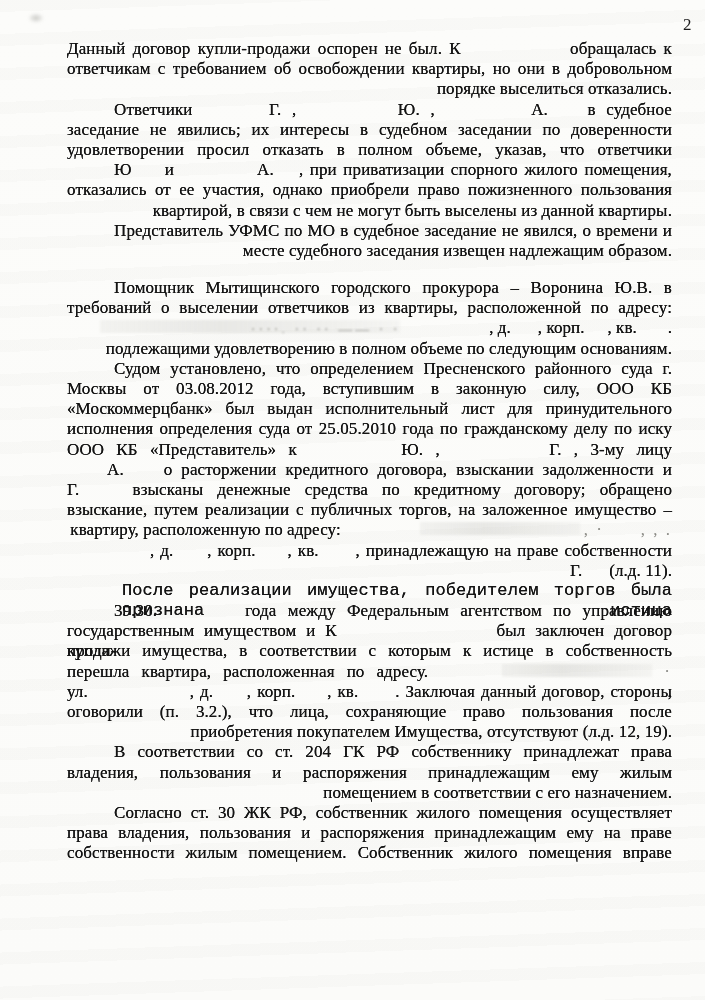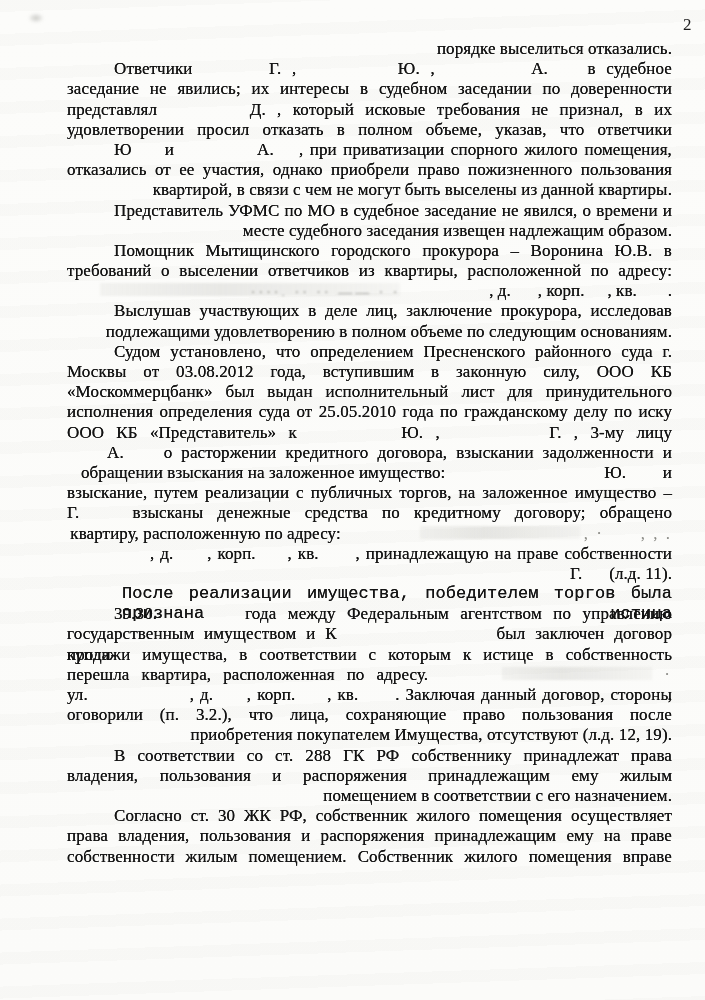--- a/index.html
+++ b/index.html
@@ -53,55 +53,54 @@
     filter:blur(1.5px);
   }
 </style>
 </head>
 <body>
 
 <div class="page">
   <div class="smudge"></div>
   <div class="page-number">2</div>
   <div class="content">
+      <div class="line j"><span class="seg">Данный договор купли-продажи оспорен не был. К</span> <span class="gap" style="width: 95px;"></span> <span class="seg">обращалась к</span> </div>
+      <div class="line j"><span class="seg">ответчикам с требованием об освобождении квартиры, но они в добровольном</span> </div>
       <div class="line"><span class="seg">порядке выселиться отказались.</span> </div>
       <div class="line j" style="padding-left: 47px;"><span class="seg">Ответчики</span> <span class="gap" style="width: 55px;"></span> <span class="seg">Г. ,</span> <span class="gap" style="width: 80px;"></span> <span class="seg">Ю. ,</span> <span class="gap" style="width: 75px;"></span> <span class="seg">А.</span> <span class="gap" style="width: 18px;"></span> <span class="seg">в судебное</span> </div>
       <div class="line j"><span class="seg">заседание не явились; их интересы в судебном заседании по доверенности</span> </div>
-      <div class="line j"><span class="seg">представлял</span> <span class="gap" style="width: 70px;"></span> <span class="seg">Д. , который исковые требования не признал, в их</span> </div>
       <div class="line j"><span class="seg">удовлетворении просил отказать в полном объеме, указав, что ответчики</span> </div>
       <div class="line j" style="padding-left: 47px;"><span class="seg">Ю</span> <span class="gap" style="width: 20px;"></span> <span class="seg">и</span> <span class="gap" style="width: 70px;"></span> <span class="seg">А.</span> <span class="gap" style="width: 12px;"></span> <span class="seg">, при приватизации спорного жилого помещения,</span> </div>
       <div class="line j"><span class="seg">отказались от ее участия, однако приобрели право пожизненного пользования</span> </div>
       <div class="line"><span class="seg">квартирой, в связи с чем не могут быть выселены из данной квартиры.</span> </div>
       <div class="line j" style="padding-left: 47px;"><span class="seg">Представитель УФМС по МО в судебное заседание не явился, о времени и</span> </div>
       <div class="line"><span class="seg">месте судебного заседания извещен надлежащим образом.</span> </div>
-      <div class="line j" style="padding-left: 47px;"><span class="seg">Помощник Мытищинского городского прокурора – Воронина Ю.В. в</span> </div>
+      <div class="line j" style="padding-left: 47px; margin-top: 17px;"><span class="seg">Помощник Мытищинского городского прокурора – Воронина Ю.В. в</span> </div>
       <div class="line j"><span class="seg">требований о выселении ответчиков из квартиры, расположенной по адресу:</span> </div>
       <div class="line"><span class="blur" style="width: 300px;">····,  ·· ··  ——    ·    ·</span> <span class="gap" style="width: 80px;"></span> <span class="seg">, д.</span> <span class="gap" style="width: 18px;"></span> <span class="seg">, корп.</span> <span class="gap" style="width: 14px;"></span> <span class="seg">, кв.</span> <span class="gap" style="width: 22px;"></span> <span class="seg">.</span> </div>
-      <div class="line j" style="padding-left: 47px;"><span class="seg">Выслушав участвующих в деле лиц, заключение прокурора, исследовав</span> </div>
       <div class="line"><span class="seg">подлежащими удовлетворению в полном объеме  по следующим основаниям.</span> </div>
       <div class="line j" style="padding-left: 47px;"><span class="seg">Судом установлено, что определением Пресненского районного суда г.</span> </div>
       <div class="line j"><span class="seg">Москвы от 03.08.2012 года, вступившим в законную силу, ООО КБ</span> </div>
       <div class="line j"><span class="seg">«Москоммерцбанк» был выдан исполнительный лист для принудительного</span> </div>
       <div class="line j"><span class="seg">исполнения определения суда от 25.05.2010 года по гражданскому делу по иску</span> </div>
       <div class="line j"><span class="seg">ООО КБ «Представитель» к</span> <span class="gap" style="width: 80px;"></span> <span class="seg">Ю. ,</span> <span class="gap" style="width: 85px;"></span> <span class="seg">Г. , 3-му лицу</span> </div>
       <div class="line j" style="padding-left: 40px;"><span class="seg">А.</span> <span class="gap" style="width: 22px;"></span> <span class="seg">о расторжении кредитного договора, взыскании задолженности и</span> </div>
-      <div class="line"><span class="seg">обращении взыскания на заложенное имущество:</span> <span class="gap" style="width: 150px;"></span> <span class="seg">Ю.</span> <span class="gap" style="width: 28px;"></span> <span class="seg">и</span> </div>
+      <div class="line j"><span class="seg">Г.</span> <span class="gap" style="width: 25px;"></span> <span class="seg">взысканы денежные средства по кредитному договору; обращено</span> </div>
       <div class="line j"><span class="seg">взыскание, путем реализации с публичных торгов, на заложенное имущество –</span> </div>
-      <div class="line j"><span class="seg">Г.</span> <span class="gap" style="width: 25px;"></span> <span class="seg">взысканы денежные средства по кредитному договору; обращено</span> </div>
       <div class="line"><span class="seg">квартиру,  расположенную  по  адресу:</span> <span class="gap" style="width: 70px;"></span> <span class="blur" style="width: 160px;"></span> <span class="faint">, ·</span> <span class="gap" style="width: 28px;"></span> <span class="faint">, ,  .</span> </div>
       <div class="line j" style="padding-left: 83px;"><span class="seg">, д.</span> <span class="gap" style="width: 22px;"></span> <span class="seg">, корп.</span> <span class="gap" style="width: 20px;"></span> <span class="seg">, кв.</span> <span class="gap" style="width: 25px;"></span> <span class="seg">, принадлежащую на праве собственности</span> </div>
       <div class="line" style="padding-left: 83px;"><span class="seg">Г.</span> <span class="gap" style="width: 18px;"></span> <span class="seg">(л.д. 11).</span> </div>
       <div class="line j" style="padding-left: 55px; font-family: Liberation Mono, monospace;"><span class="seg">После реализации имущества, победителем торгов была признана истица</span> </div>
       <div class="line j" style="padding-left: 47px;"><span class="seg">39.30.</span> <span class="gap" style="width: 65px;"></span> <span class="seg">года между Федеральным агентством по управлению</span> </div>
       <div class="line j"><span class="seg">государственным имуществом и К</span> <span class="gap" style="width: 140px;"></span> <span class="seg">был заключен договор купли-</span> </div>
       <div class="line j"><span class="seg">продажи имущества, в соответствии с которым к истице в собственность</span> </div>
       <div class="line j"><span class="seg">перешла квартира, расположенная по адресу.</span> <span class="gap" style="width: 50px;"></span> <span class="blur" style="width: 150px;"></span> <span class="faint">·</span> <span class="gap" style="width: 55px;"></span> <span class="seg">,</span> </div>
       <div class="line j"><span class="seg">ул.</span> <span class="gap" style="width: 90px;"></span> <span class="seg">, д.</span> <span class="gap" style="width: 22px;"></span> <span class="seg">, корп.</span> <span class="gap" style="width: 20px;"></span> <span class="seg">, кв.</span> <span class="gap" style="width: 25px;"></span> <span class="seg">. Заключая данный договор, стороны</span> </div>
       <div class="line j"><span class="seg">оговорили (п. 3.2.), что лица, сохраняющие право пользования после</span> </div>
       <div class="line"><span class="seg">приобретения покупателем Имущества, отсутствуют (л.д. 12, 19).</span> </div>
-      <div class="line j" style="padding-left: 47px;"><span class="seg">В соответствии со ст. 288 ГК РФ собственнику принадлежат права</span> </div>
+      <div class="line j" style="padding-left: 47px;"><span class="seg">В соответствии со ст. 204 ГК РФ собственнику принадлежат права</span> </div>
       <div class="line j"><span class="seg">владения, пользования и распоряжения принадлежащим ему жилым</span> </div>
       <div class="line"><span class="seg">помещением в соответствии с его назначением.</span> </div>
       <div class="line j" style="padding-left: 47px;"><span class="seg">Согласно ст. 30 ЖК РФ, собственник жилого помещения осуществляет</span> </div>
       <div class="line j"><span class="seg">права владения, пользования и распоряжения принадлежащим ему на праве</span> </div>
       <div class="line j"><span class="seg">собственности жилым помещением. Собственник жилого помещения вправе</span> </div>
     </div>
 </div>
 
 </body></html>

